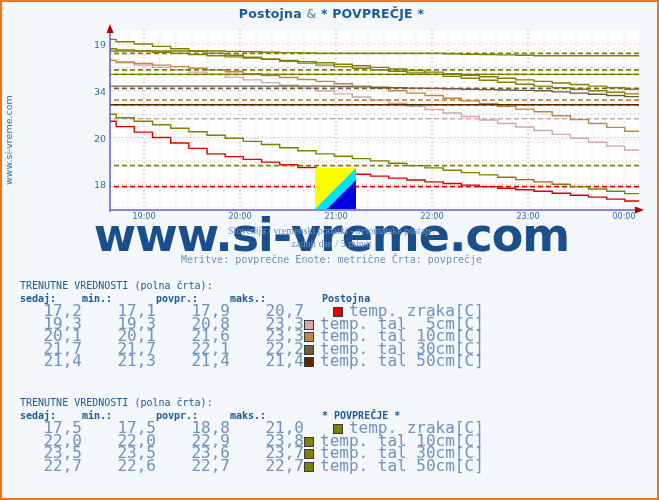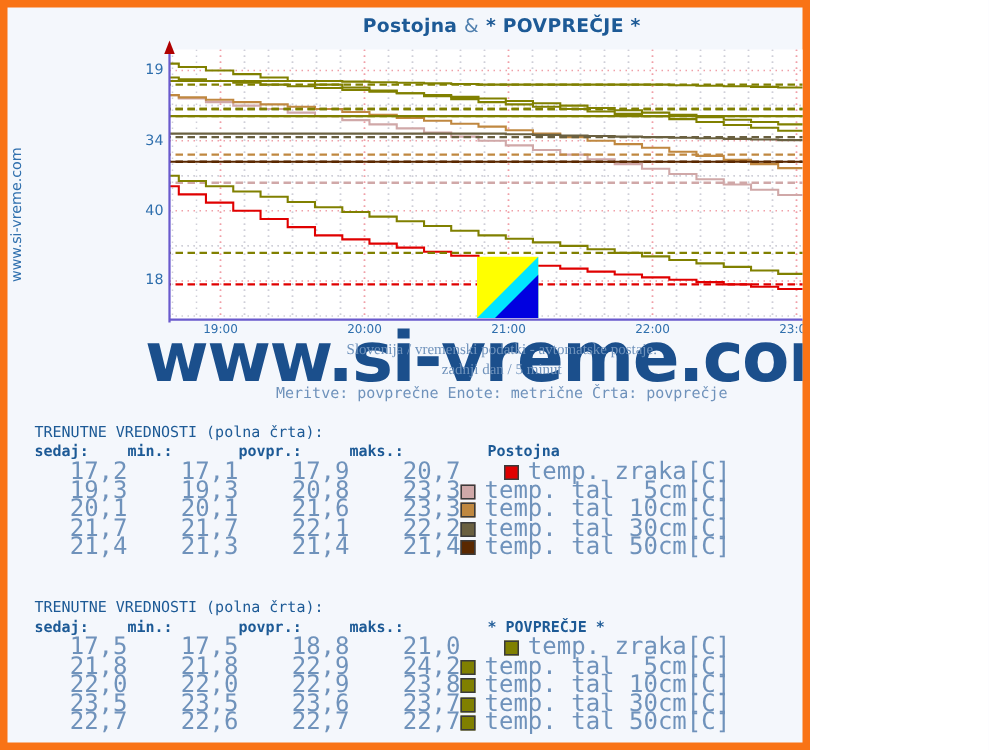--- a/index.html
+++ b/index.html
@@ -5,24 +5,24 @@
   html, body {
     margin: 0;
     padding: 0;
     background: #ffffff;
   }
   body {
     font-family: "DejaVu Sans Mono", monospace;
   }
   #page {
     position: relative;
-    width: 540px;
+    width: 659px;
     height: 500px;
     background: #f4f7fc;
-    border: 5px solid #f97316;
+    border: 2px solid #f97316;
     box-sizing: border-box;
     overflow: hidden;
   }
 
   
   #chart-title {
     position: absolute;
     left: 0;
     top: 4px;
     width: 659px;
@@ -226,21 +226,21 @@
   <div id="chart-title">
     <span>Postojna</span>
     <span class="amp">&amp;</span>
     <span>* POVPREČJE *</span>
   </div>
 
   <div id="side-label">www.si-vreme.com</div>
 
   <div class="y-axis-labels" id="y-axis-labels">
       <span style="top: 154.286px;">18</span>
-      <span style="top: 107.532px;">40</span>
+      <span style="top: 107.532px;">20</span>
       <span style="top: 60.7792px;">34</span>
       <span style="top: 14.026px;">19</span>
     </div>
 
   <div id="plot-wrap">
     <div id="plot-bg"></div>
     <svg id="plot-svg" width="529" height="180" viewBox="0 0 529 180">
         <line x1="2" y1="0" x2="2" y2="180" stroke="#cfcfd8" stroke-width="1" stroke-dasharray="1,3"></line>
         <line x1="18" y1="0" x2="18" y2="180" stroke="#cfcfd8" stroke-width="1" stroke-dasharray="1,3"></line>
         <line x1="34" y1="0" x2="34" y2="180" stroke="#f0a0a8" stroke-width="1" stroke-dasharray="1,3"></line>
@@ -436,27 +436,20 @@
       </thead>
       <tbody id="tbody-average">
           <tr>
             <td class="c-sedaj">17,5</td>
             <td class="c-min">17,5</td>
             <td class="c-povpr">18,8</td>
             <td class="c-maks">21,0</td>
             <td class="series-cell"><span class="swatch" style="background: rgb(128, 128, 0);"></span><span class="series-name">temp. zraka[C]</span></td>
           </tr>
           <tr>
-            <td class="c-sedaj">21,8</td>
-            <td class="c-min">21,8</td>
-            <td class="c-povpr">22,9</td>
-            <td class="c-maks">24,2</td>
-            <td class="series-cell"><span class="swatch" style="background: rgb(128, 128, 0);"></span><span class="series-name">temp. tal  5cm[C]</span></td>
-          </tr>
-          <tr>
             <td class="c-sedaj">22,0</td>
             <td class="c-min">22,0</td>
             <td class="c-povpr">22,9</td>
             <td class="c-maks">23,8</td>
             <td class="series-cell"><span class="swatch" style="background: rgb(128, 128, 0);"></span><span class="series-name">temp. tal 10cm[C]</span></td>
           </tr>
           <tr>
             <td class="c-sedaj">23,5</td>
             <td class="c-min">23,5</td>
             <td class="c-povpr">23,6</td>

